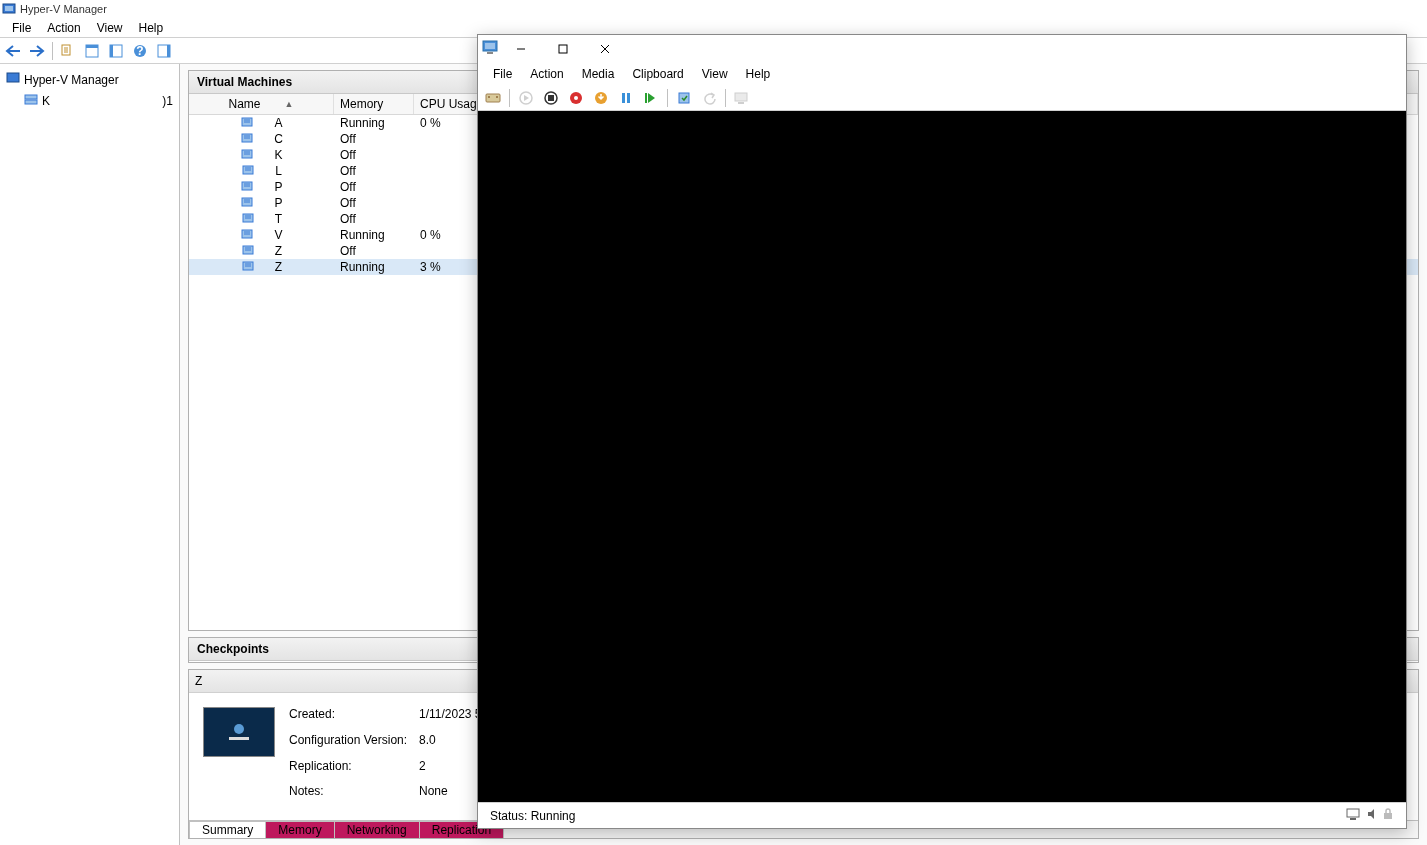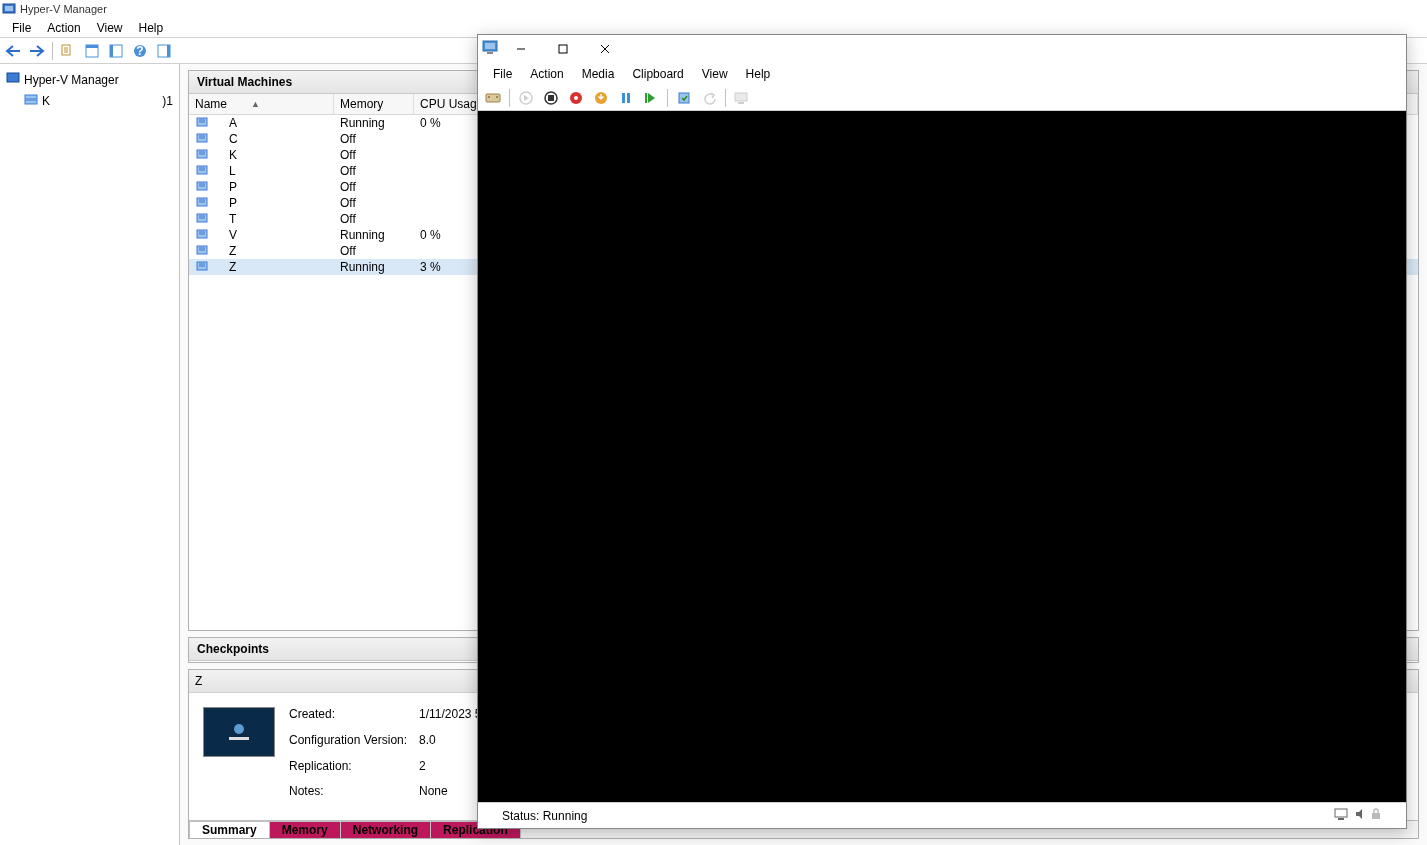--- a/index.html
+++ b/index.html
@@ -21,52 +21,52 @@
 .tree-root { display: flex; align-items: center; gap: 4px; margin-bottom: 2px; padding: 1px 2px;}
 .tree-child { display: flex; align-items: center; gap: 4px; margin-left: 18px; padding: 1px 2px;}
 .tree-label { font-size: 12px; }
 
 .main-pane { flex: 1; padding: 6px 8px; background: #fafafa; display:flex; flex-direction:column; gap:6px;}
 .panel { border: 1px solid #b0b0b0; background: #fff; }
 .panel-header { background: linear-gradient(#f2f2f2,#e4e4e4); padding: 4px 8px; font-weight: bold; font-size: 12px; border-bottom: 1px solid #c8c8c8;}
 .vm-panel { flex: 1 1 auto; display:flex; flex-direction:column; }
 .vm-header-row { display: flex; border-bottom: 1px solid #d8d8d8; background: #f7f7f7; }
 .vm-col { padding: 3px 6px; font-size: 12px; border-right: 1px solid #e0e0e0; }
-.col-name { width: 145px; display:flex; align-items:center; gap:20px;}
+.col-name { width: 145px; display:flex; align-items:center; gap:20px;justify-content:center;}
 .col-state { width: 80px; }
 .col-cpu { flex: 1; }
 .vm-row { display: flex; font-size: 12px; align-items:center; }
 .vm-row.selected { background: #d9e8f7; }
 .vm-row .vm-col { padding: 1px 6px; border-right: none; }
 .vm-icon { width: 14px; height: 14px; display:inline-flex; align-items:center; justify-content:center;}
 
 .checkpoints-panel { height: 26px; }
 .details-panel { height: 170px; display:flex; flex-direction:column; }
 .details-title { background: linear-gradient(#f2f2f2,#e4e4e4); padding: 4px 6px; font-size: 12px; border-bottom:1px solid #d0d0d0;}
 .details-body { flex:1; padding: 14px; display:flex; gap:14px; }
 .details-thumb { width: 72px; height: 50px; background: #0a2a4a; border: 1px solid #888; display:flex; align-items:center; justify-content:center;}
 .details-grid { display:grid; grid-template-columns: 130px 1fr; row-gap: 4px; font-size: 12px;}
 .details-label { font-weight: normal; }
 .details-tabs { display:flex; border-top: 1px solid #c0c0c0; background:#f6f6f6;}
-.details-tab { padding: 1px 12px; border: 1px solid #c0c0c0; border-bottom:none; font-size: 12px; background:#fff; margin-right:-1px;font-weight:bold;}
+.details-tab { padding: 1px 12px; border: 1px solid #c0c0c0; border-bottom:none; font-size: 12px; background:#fff; margin-right:-1px;}
 .details-tab.inactive { background:#be185d; }
 
 
 .vmc-window { position: absolute; left: 477px; top: 34px; width: 930px; height: 795px; background: #fff; border: 1px solid #888; box-shadow: 0 4px 16px rgba(0,0,0,0.25); display:flex; flex-direction:column;}
 .vmc-titlebar { height: 28px; display:flex; align-items:center; padding: 0 4px; }
 .vmc-title { flex: 1; text-align: center; font-size: 12px; }
 .vmc-winbtns { display:flex; gap:0;}
 .vmc-winbtn { width: 42px; height: 24px; display:flex; align-items:center; justify-content:center; }
 .vmc-menubar { height: 22px; display:flex; align-items:center; padding: 0 6px; gap: 0;}
 .vmc-menuitem { padding: 2px 9px; font-size: 12px; }
 .vmc-toolbar { height: 26px; display:flex; align-items:center; padding: 0 4px; gap:3px; border-bottom:1px solid #d0d0d0;}
 .vmc-tb-btn { width: 22px; height: 22px; display:flex; align-items:center; justify-content:center; border:1px solid transparent;}
 .vmc-tb-btn.disabled { opacity: 0.4; }
 .vmc-display { flex:1; background:#000; }
-.vmc-statusbar { height: 26px; display:flex; align-items:center; padding: 0 24px; border-top:1px solid #d0d0d0; justify-content:space-between;}
+.vmc-statusbar { height: 26px; display:flex; align-items:center; padding: 0 12px; border-top:1px solid #d0d0d0; justify-content:space-between;}
 .status-icons { display:flex; gap:4px; }
 .sort-arrow { font-size:9px; color:#666; margin-left:4px;}
 </style>
 </head>
 <body>
 
 <div class="hvm-window">
   <div class="hvm-titlebar">
     <span class="hvm-title-icon">
       <svg width="14" height="14" viewBox="0 0 14 14">

